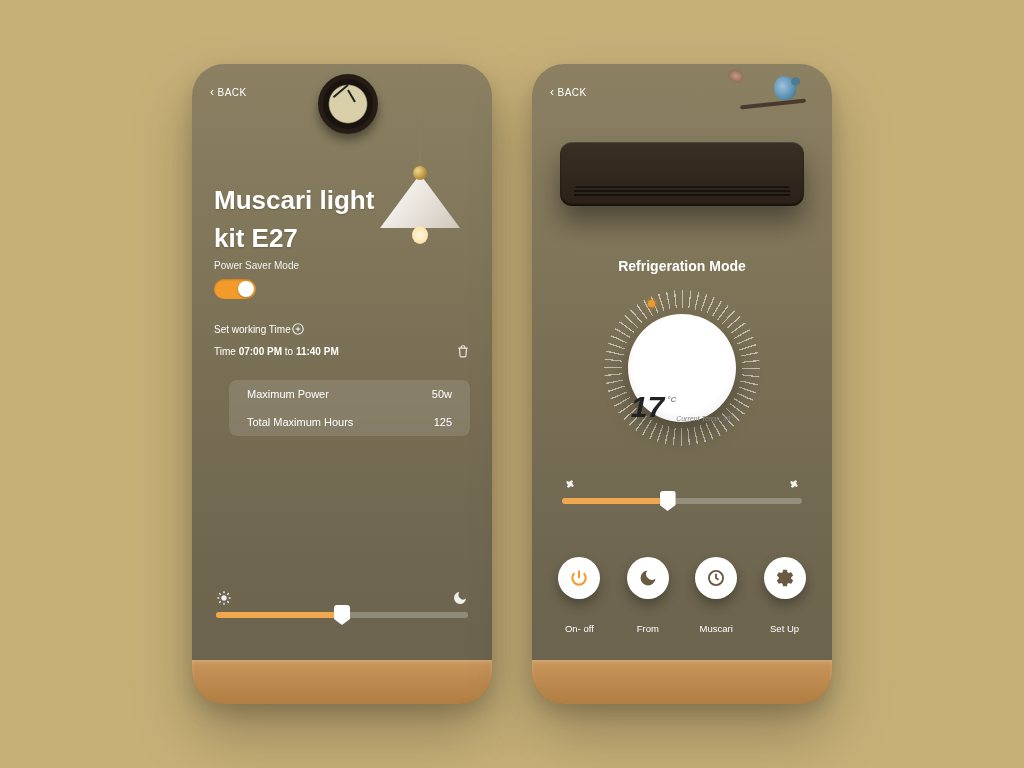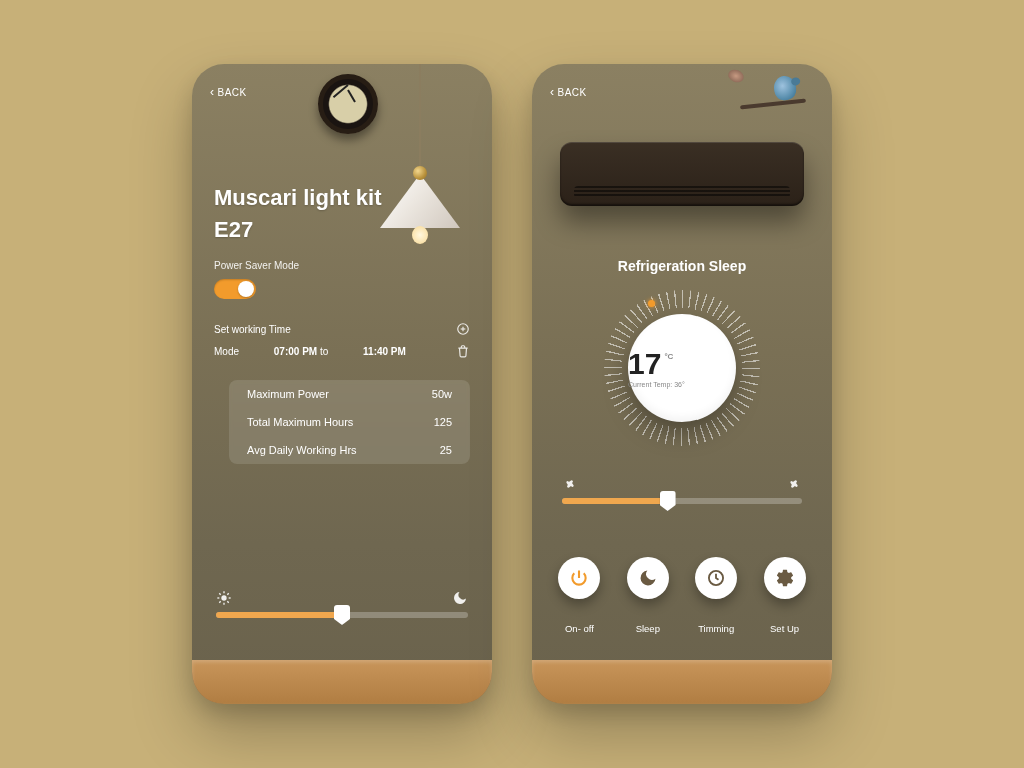--- a/index.html
+++ b/index.html
@@ -102,21 +102,21 @@
     position:absolute;
     top:162px; left:42px;
     width:16px; height:18px;
     border-radius:50%;
     background: radial-gradient(circle, #fff7de, #f8d994);
   }
   .title-l {
     position:absolute;
     top:118px; left:22px;
     width:180px;
-    font-size:22px;
+    font-size:26px;
     font-weight:800;
     line-height:1.45;
     text-shadow:0 1px 2px rgba(0,0,0,0.2);
   }
   .psm {
     position:absolute;
     top:196px; left:22px;
   }
   .psm .lbl {
     font-size:10px;
@@ -137,29 +137,29 @@
     width:16px; height:16px;
     background:#fff;
     border-radius:50%;
     box-shadow: 0 1px 2px rgba(0,0,0,0.25);
   }
   .swt {
     position:absolute;
     top:258px; left:22px; right:22px;
   }
   .swt .row1{
-    display:flex; justify-content:space-between; align-items:center;
+    display:flex; justify-content:flex-start; align-items:center;
     font-size:10px;
   }
   .swt .row2{
     margin-top:8px;
     display:flex; justify-content:space-between; align-items:center;
     font-size:10px;
   }
-  .swt .row2 b { font-weight:700;margin-left:32px; }
+  .swt .row2 b { font-weight:700; }
   .icon-plus, .icon-trash {
      width:14px; height:14px;
      opacity:0.85;
   }
   .stats {
     position:absolute;
     top:316px; left:22px; right:22px;
     background: rgba(255,255,255,0.12);
     border-radius:8px;
     padding:0 18px;
@@ -293,24 +293,25 @@
     border-radius:50%;
     box-shadow:0 0 4px #f29b2c;
   }
   .dial .face {
     position:absolute;
     top:24px; left:24px; right:24px; bottom:24px;
     background:#fff;
     border-radius:50%;
     box-shadow: 0 10px 24px rgba(0,0,0,0.35), inset 0 -4px 8px rgba(0,0,0,0.05);
     display:flex;
-    flex-direction:column;
-    align-items:flex-start;
+    flex-direction:row;
+    align-items:flex-end;
     justify-content:center;
     color:#222;
+    font-style:italic;
   }
   .dial .temp {
     font-size:30px;
     font-weight:700;
     display:flex;
     align-items:flex-start;
     line-height:1;
   }
   .dial .temp .unit{
     font-size:8px;
@@ -388,43 +389,39 @@
     <div class="row1">
       <span>Set working Time</span>
       <svg class="icon-plus" viewBox="0 0 24 24" fill="none" stroke="currentColor" stroke-width="2">
           <circle cx="12" cy="12" r="9"></circle>
           <line x1="12" y1="8" x2="12" y2="16"></line>
           <line x1="8" y1="12" x2="16" y2="12"></line>
         </svg>
     </div>
     <div class="row2">
       <span>
-        <span>Mode</span>
+        <span>Time</span>
         <b>07:00 PM</b>
         <span>to</span>
         <b>11:40 PM</b>
       </span>
       <svg class="icon-trash" viewBox="0 0 24 24" fill="none" stroke="currentColor" stroke-width="2">
           <path d="M4 7h16M9 7V5a2 2 0 0 1 2-2h2a2 2 0 0 1 2 2v2M6 7l1 13a2 2 0 0 0 2 2h6a2 2 0 0 0 2-2l1-13"></path>
         </svg>
     </div>
   </div>
 
   <div class="stats">
     <div class="row">
       <span>Maximum Power</span>
       <span>50w</span>
     </div>
     <div class="row">
       <span>Total Maximum Hours</span>
       <span>125</span>
-    </div>
-    <div class="row">
-      <span>Avg Daily Working Hrs</span>
-      <span>25</span>
     </div>
   </div>
 
   <div class="slider-wrap">
     <div class="labels">
       <svg class="sun-icon" viewBox="0 0 24 24" fill="currentColor">
           <circle cx="12" cy="12" r="4"></circle>
           <g stroke="currentColor" stroke-width="2">
             <line x1="12" y1="2" x2="12" y2="5"></line>
             <line x1="12" y1="19" x2="12" y2="22"></line>
@@ -456,21 +453,21 @@
   </div>
 
   <div class="birds">
     <div class="bird-branch"></div>
     <div class="bird-small"></div>
     <div class="bird-main"></div>
   </div>
 
   <div class="ac"></div>
 
-  <div class="mode-title">Refrigeration Sleep</div>
+  <div class="mode-title">Refrigeration Mode</div>
 
   <div class="dial">
     <div class="ticks"></div>
     <div class="dot2"></div>
     <div class="face">
       <div class="temp">
         <span>17</span>
         <span class="unit">°C</span>
       </div>
       <div class="cur">Current Temp: 36°</div>
@@ -501,30 +498,30 @@
           </svg>
       </div>
       <span class="lbl">On- off</span>
     </div>
     <div class="mode">
       <div class="circle">
         <svg width="20" height="20" viewBox="0 0 24 24" fill="currentColor">
             <path d="M21 12.8A9 9 0 1 1 11.2 3a7 7 0 0 0 9.8 9.8z"></path>
           </svg>
       </div>
-      <span class="lbl">Sleep</span>
+      <span class="lbl">From</span>
     </div>
     <div class="mode">
       <div class="circle">
         <svg width="20" height="20" viewBox="0 0 24 24" fill="none" stroke="currentColor" stroke-width="2.2">
             <circle cx="12" cy="12" r="8.5"></circle>
             <path d="M12 7v5l3 2"></path>
           </svg>
       </div>
-      <span class="lbl">Timming</span>
+      <span class="lbl">Muscari</span>
     </div>
     <div class="mode">
       <div class="circle">
         <svg width="20" height="20" viewBox="0 0 24 24" fill="currentColor">
             <path d="M12 8.5A3.5 3.5 0 1 0 12 15.5 3.5 3.5 0 1 0 12 8.5M19.4 13c.04-.33.06-.66.06-1s-.02-.67-.06-1l2.1-1.64c.19-.15.24-.42.12-.64l-2-3.46c-.12-.22-.39-.3-.61-.22l-2.48 1c-.52-.4-1.08-.73-1.69-.98l-.38-2.63A.5.5 0 0 0 14 2h-4c-.25 0-.46.18-.5.42l-.38 2.63c-.61.25-1.17.58-1.69.98l-2.48-1c-.22-.08-.49 0-.61.22l-2 3.46c-.12.22-.07.49.12.64L4.56 11c-.04.33-.06.66-.06 1s.02.67.06 1l-2.1 1.64c-.19.15-.24.42-.12.64l2 3.46c.12.22.39.3.61.22l2.48-1c.52.4 1.08.73 1.69.98l.38 2.63c.04.24.25.42.5.42h4c.25 0 .46-.18.5-.42l.38-2.63c.61-.25 1.17-.58 1.69-.98l2.48 1c.22.08.49 0 .61-.22l2-3.46c.12-.22.07-.49-.12-.64L19.4 13z"></path>
           </svg>
       </div>
       <span class="lbl">Set Up</span>
     </div>
   </div>

